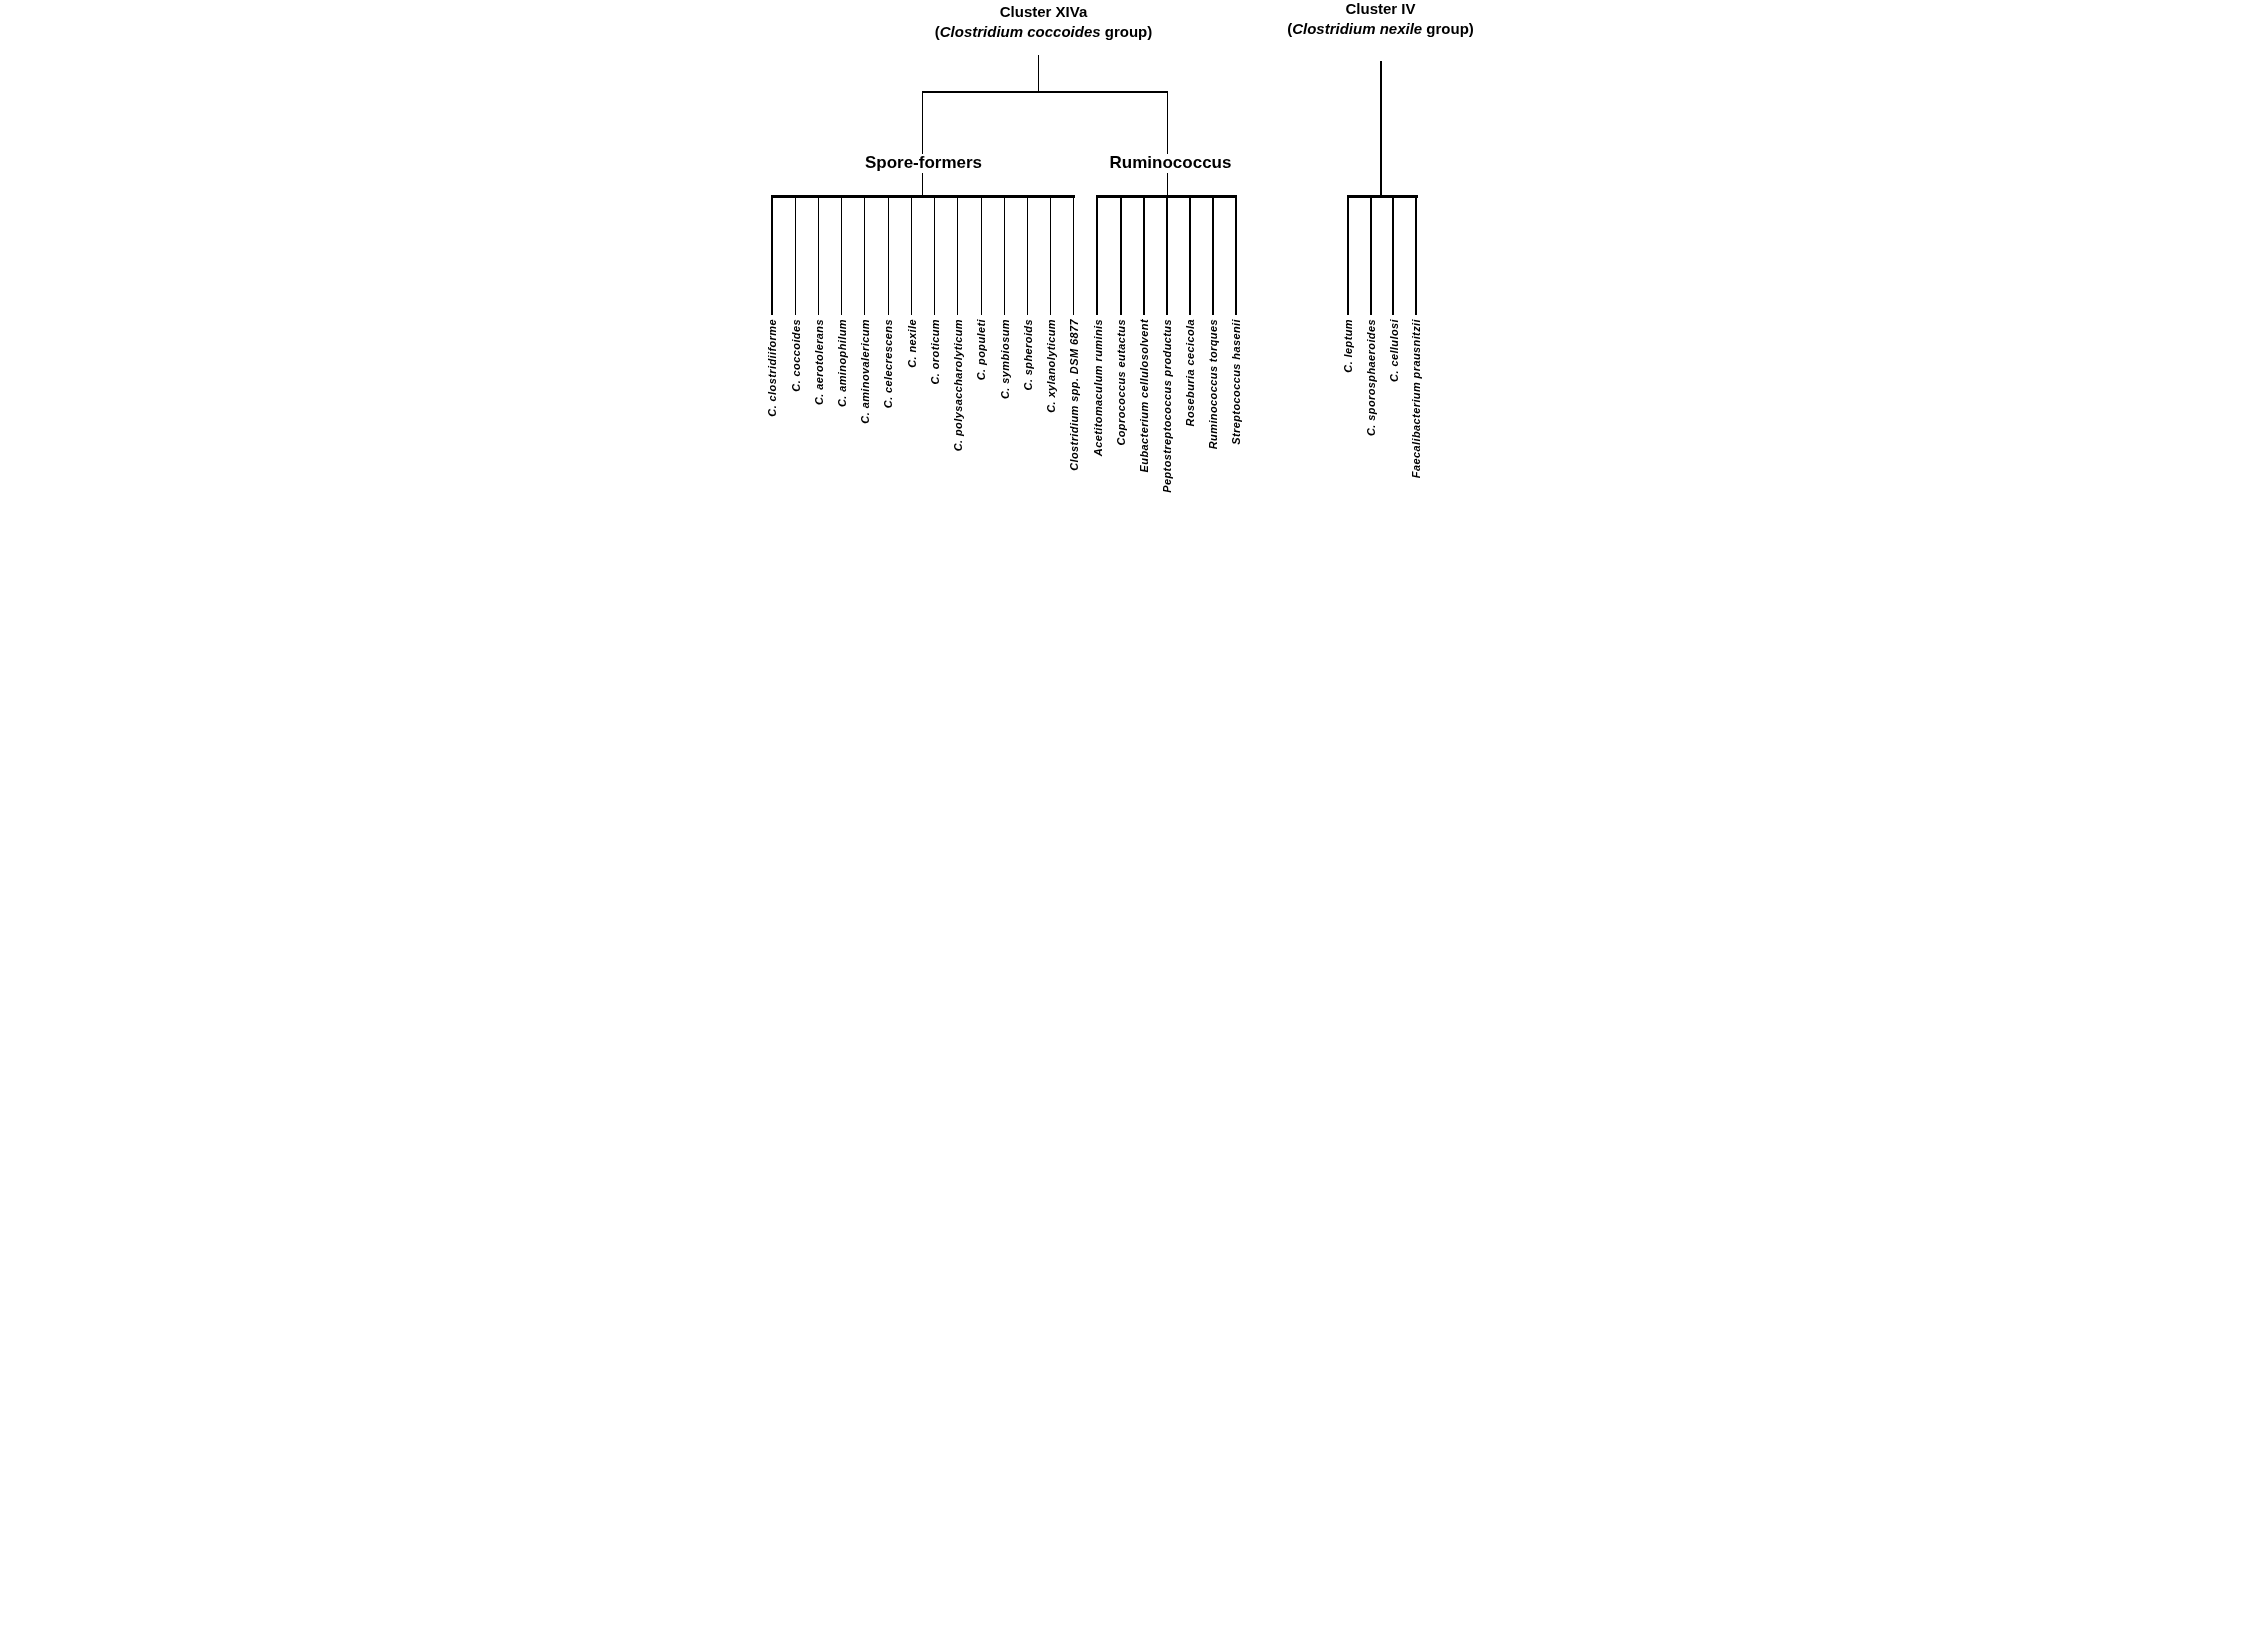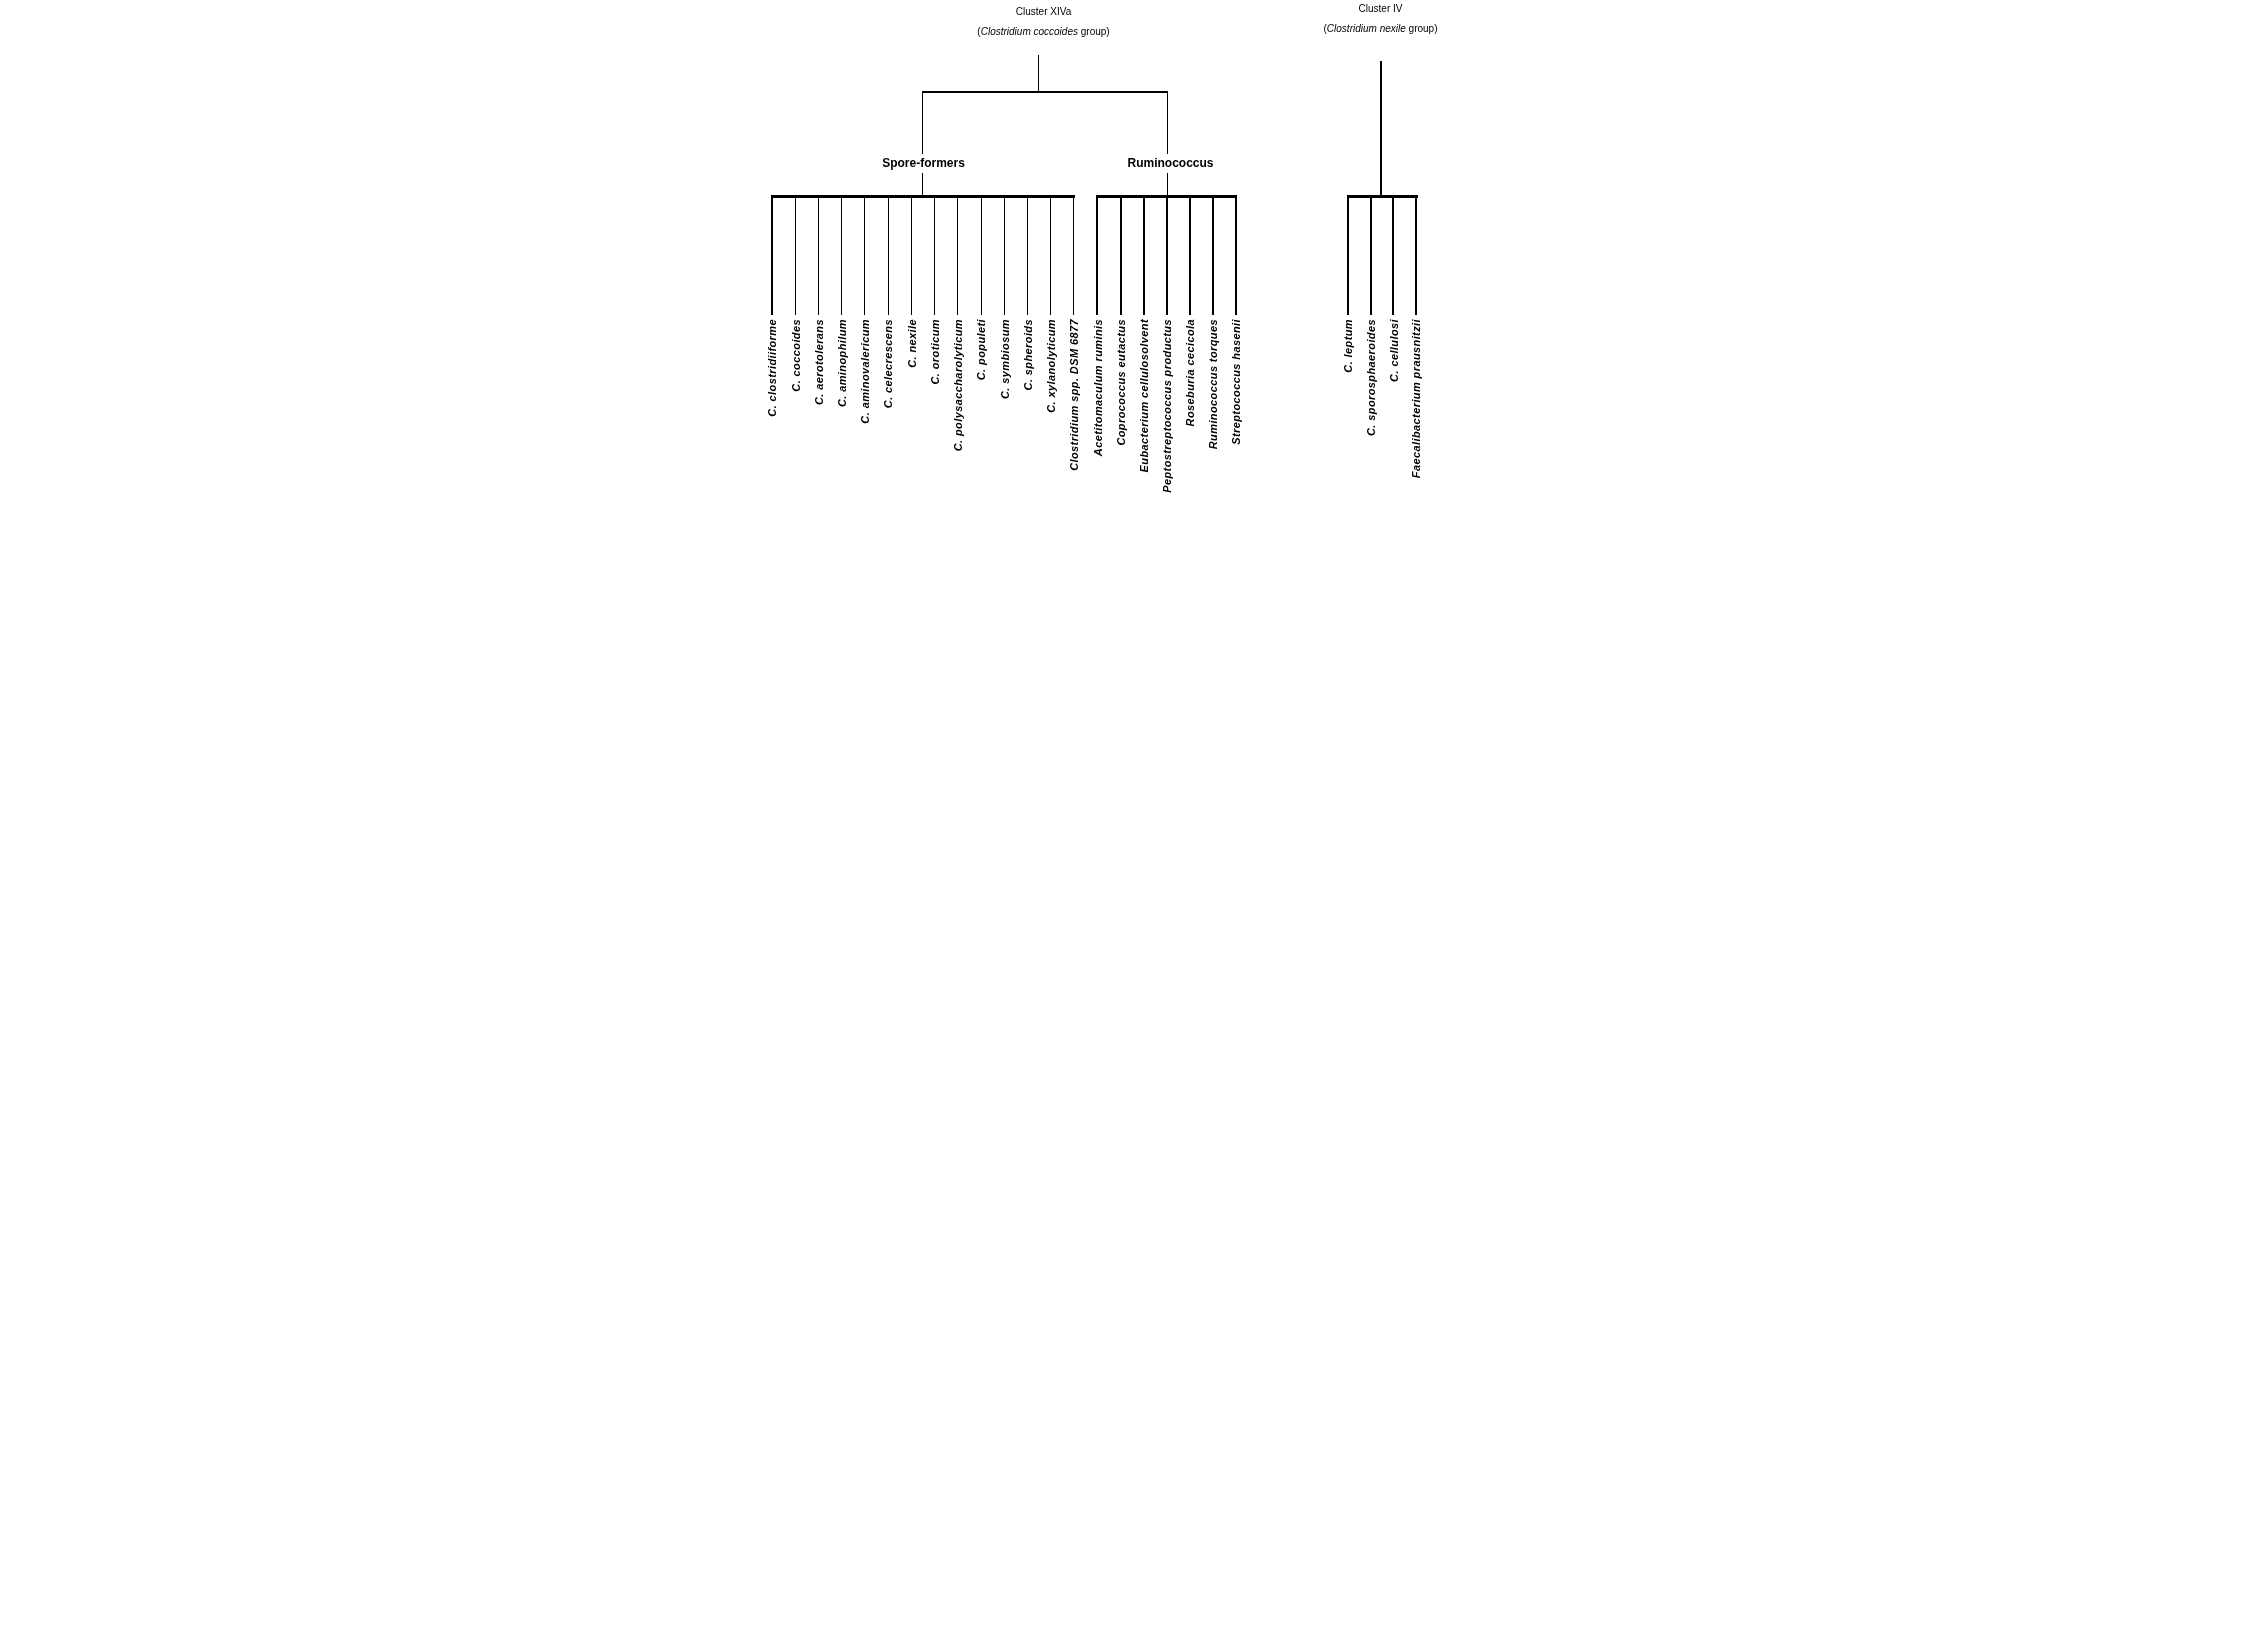--- a/index.html
+++ b/index.html
@@ -20,32 +20,32 @@
   .vline, .hline { position: absolute; background: #000; }
 
   
   .title-block {
     position: absolute;
     transform: translateX(-50%);
     text-align: center;
     white-space: nowrap;
   }
   .title-line {
-    font-size: 10px;
-    font-weight: normal;
+    font-size: 15px;
+    font-weight: bold;
     line-height: 17.6px;
   }
   .title-line.subtitle { margin-top: 2px; }
   .it { font-style: italic; }
 
   
   .branch-label {
     position: absolute;
     transform: translateX(-50%);
-    font-size: 12px;
+    font-size: 17px;
     font-weight: bold;
     white-space: nowrap;
     line-height: 16.5px;
   }
 
   
   .species-label {
     position: absolute;
     font-size: 11px;
     font-weight: bold;

